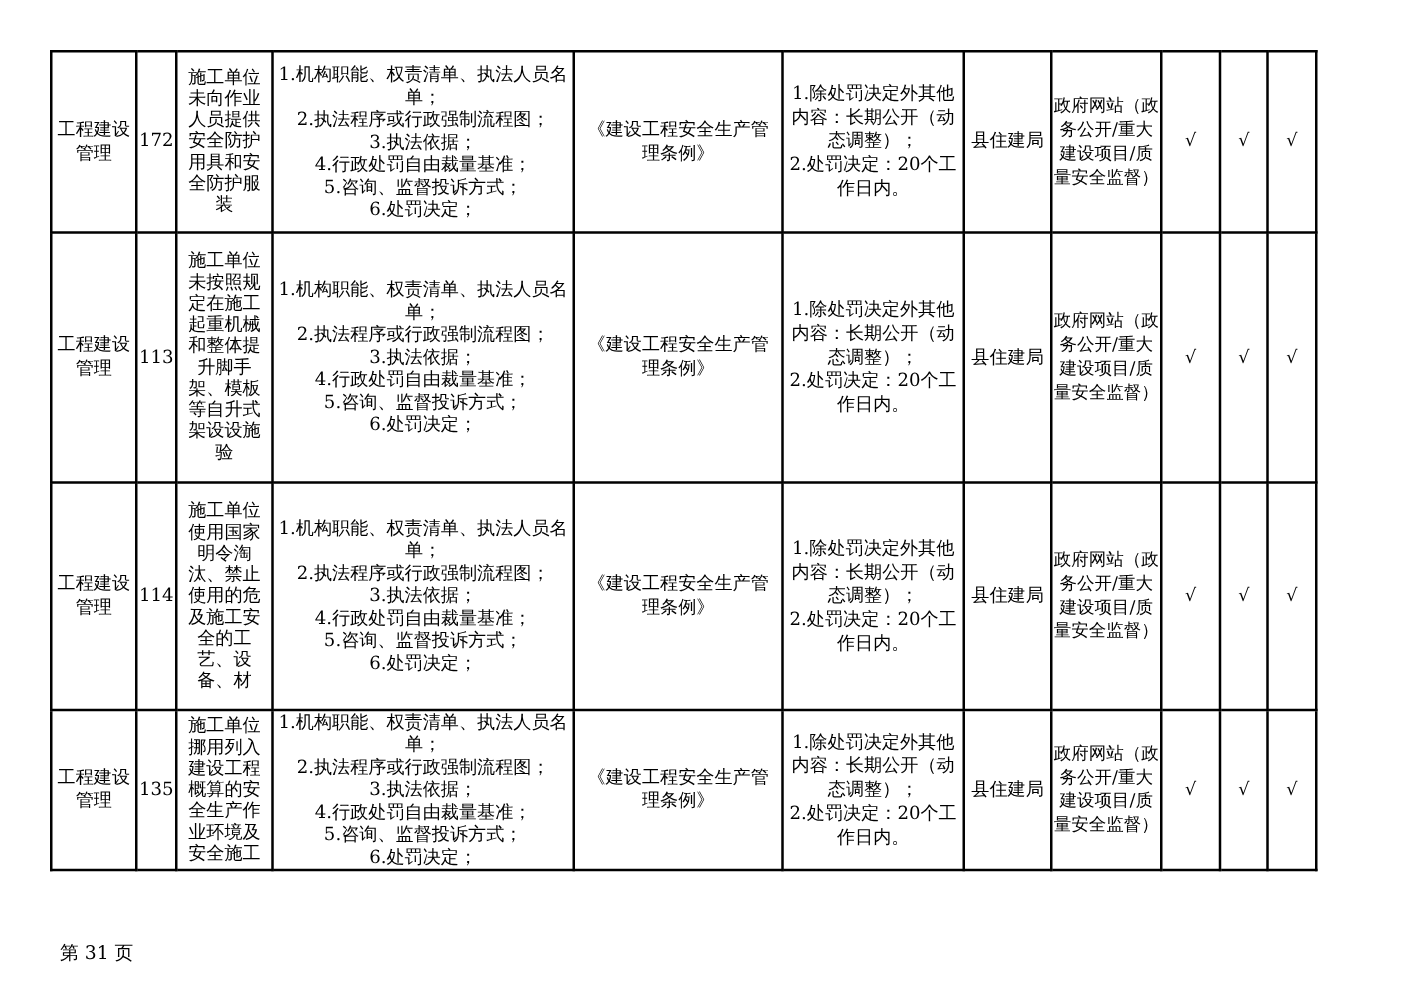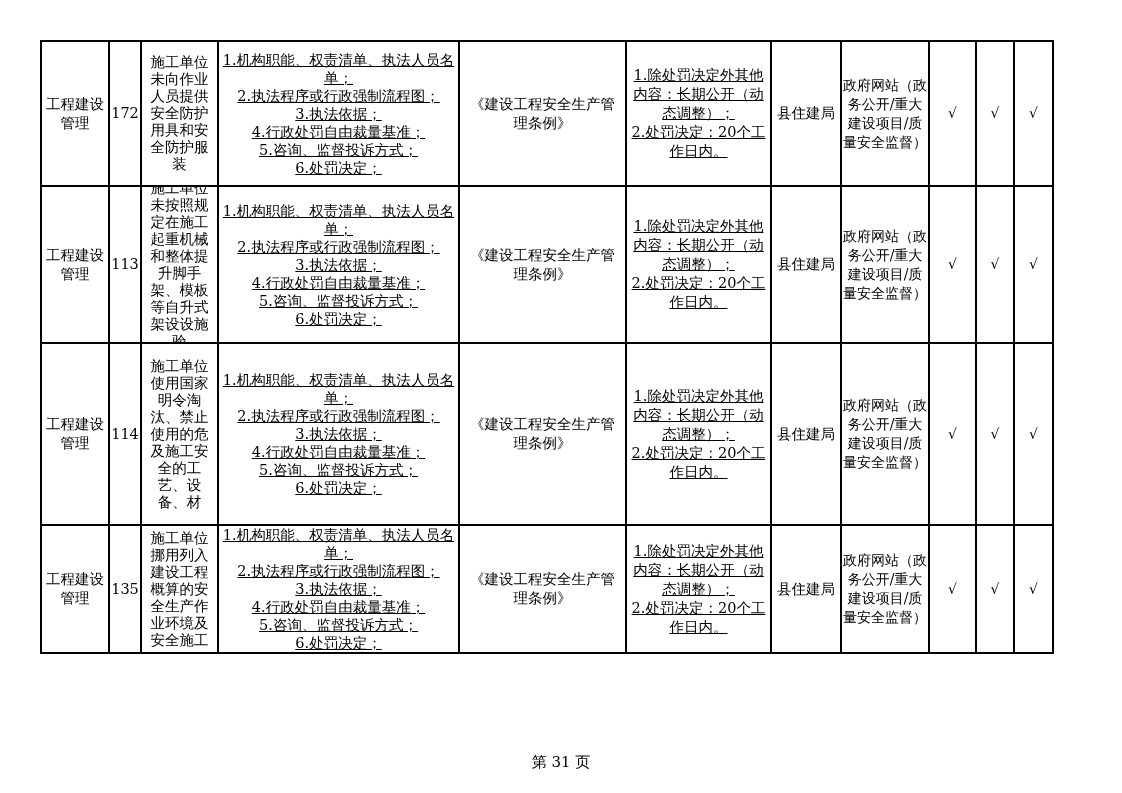--- a/index.html
+++ b/index.html
@@ -41,59 +41,59 @@
     justify-content: center;
     align-items: center;
     overflow: hidden;
     text-align: center;
     line-height: 19px;
     padding: 0 3px;
     box-sizing: border-box;
     width: 100%;
   }
   tr.r1 .cell { height: 143px; }
-  tr.r2 .cell { height: 155px; }
+  tr.r2 .cell { height: 198px; }
   tr.r3 .cell { height: 180px; }
   tr.r4 .cell { height: 126px; }
   .item-cell .cell {
     line-height: 17px;
     padding: 16px 5px;
     word-break: break-all;
   }
   .list-cell .cell {
     align-items: stretch;
     line-height: 18px;
     padding: 0 2px;
   }
   .list-line {
     text-align: center;
     word-break: break-all;
-    text-decoration: underline;
   }
   .timing-cell .cell {
     align-items: flex-end;
     line-height: 19px;
     padding: 0 3px;
   }
   .basis-cell .cell { padding: 0 6px; }
   .channel-cell .cell {
     font-size: 14px;
     line-height: 19px;
     padding: 12px 1px;
     word-break: break-all;
   }
   .check-cell .cell { font-size: 14px; }
   .footer {
     position: absolute;
     left: 0;
     right: 0;
     top: 752px;
-    text-align: center;
+    text-align: left;
     font-size: 15px;
     line-height: 20px;
+    padding-left: 48px;
   }
 </style>
 </head>
 <body>
 
 <div class="page">
 
   <table class="disclosure">
     <colgroup>
       <col style="width:68px">

